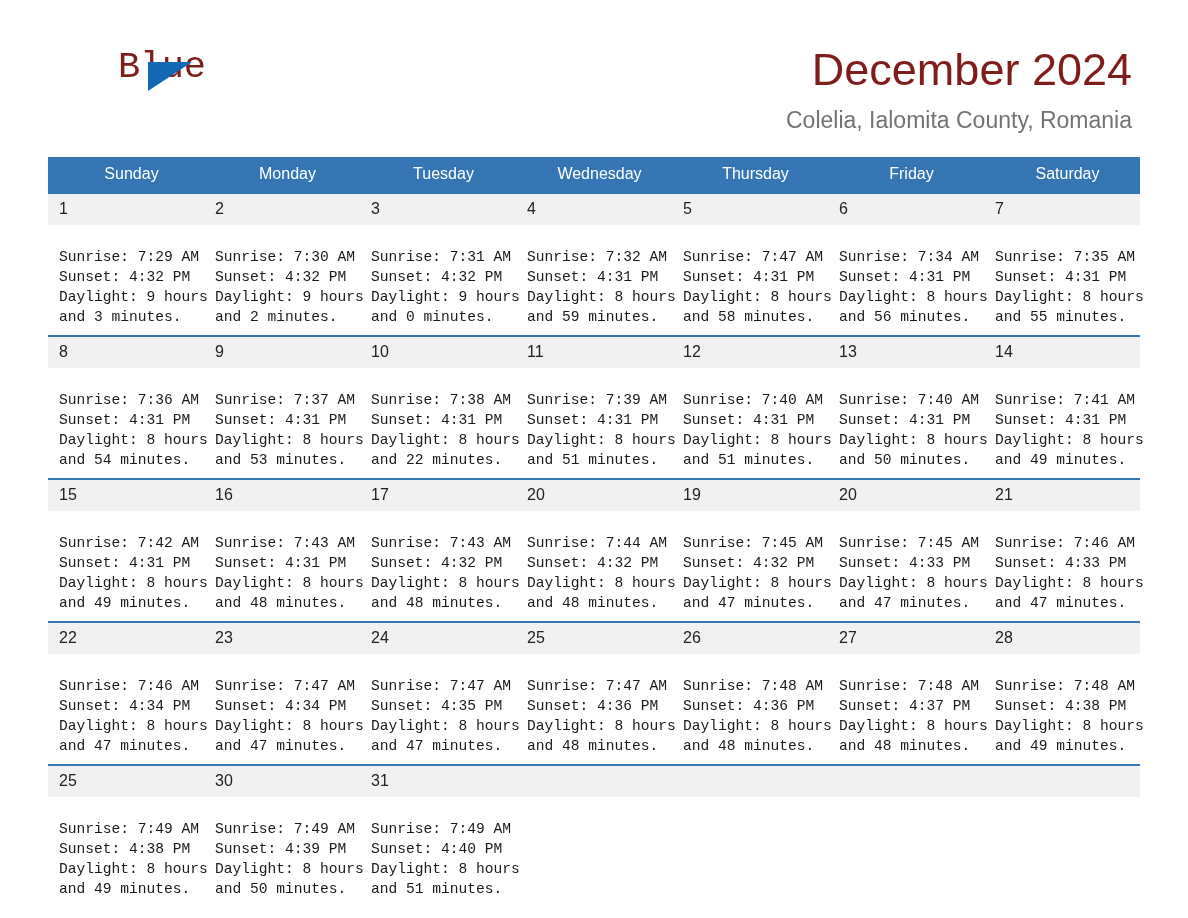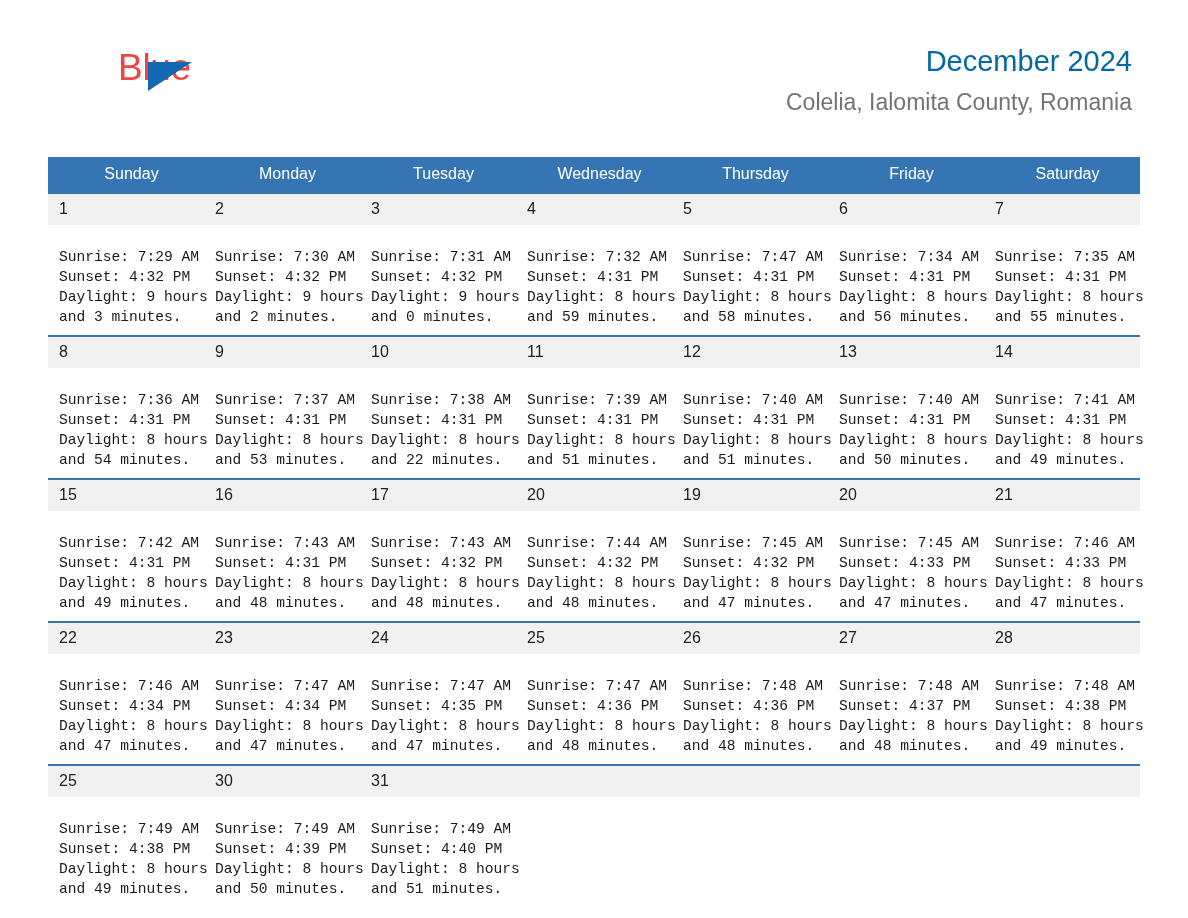--- a/index.html
+++ b/index.html
@@ -52,35 +52,35 @@
     height: 0;
     border-left: 44px solid #1268b3;
     border-bottom: 29px solid transparent;
   }
   .logo-row2 {
     display: block;
     margin-left: 62px;
     margin-top: -3px;
     font-size: 37px;
     letter-spacing: -0.3px;
-    color: #ef4444;
-    font-family: Liberation Sans, sans-serif;
+    color: #7f1d1d;
+    font-family: Liberation Mono, monospace;
   }
 
   .title-block {
     position: absolute;
     right: 56px;
     top: 46px;
     text-align: right;
     width: 720px;
   }
   .cal-title {
-    font-size: 29px;
+    font-size: 45px;
     font-weight: normal;
-    color: #0369a1;
+    color: #7f1d1d;
     line-height: 1.08;
     font-family: "Liberation Sans", sans-serif;
   }
   .cal-subtitle {
     margin-top: 12px;
     font-size: 23px;
     color: #737373;
     font-family: "Liberation Sans", sans-serif;
   }
 

